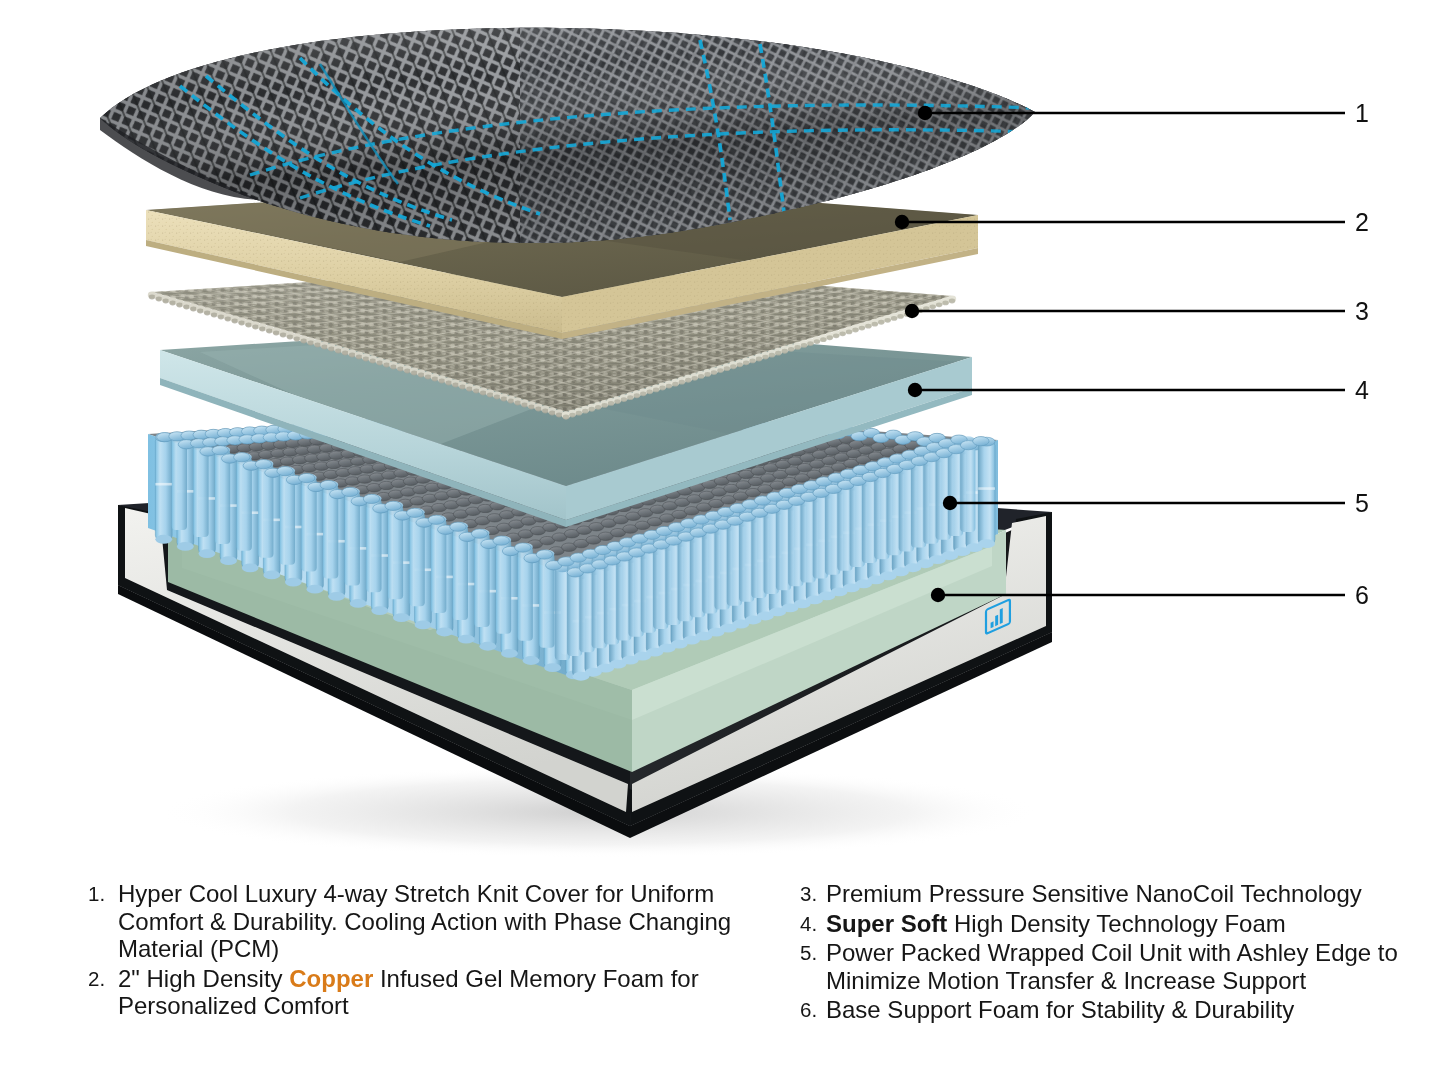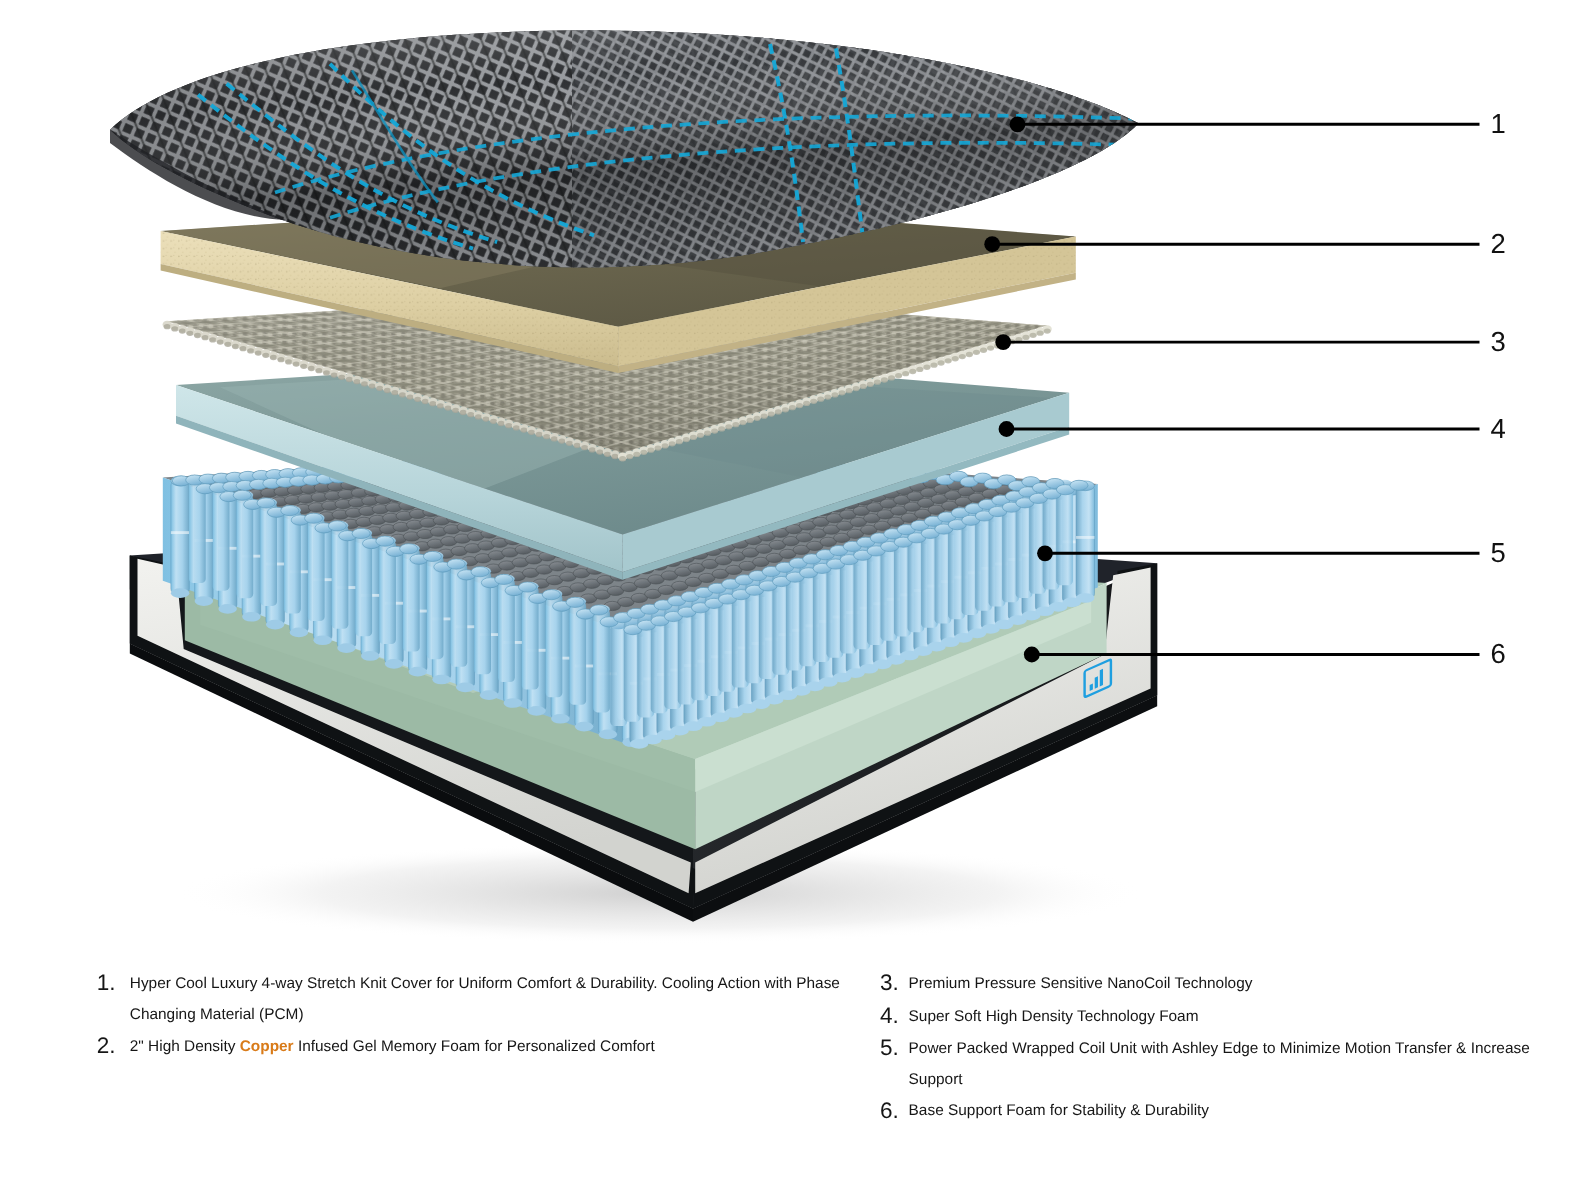--- a/index.html
+++ b/index.html
@@ -45,25 +45,25 @@
   .legend-num{
     flex:0 0 auto;
     width:30px;
     font-size:20.5px;
     line-height:27.5px;
     color:#161616;
     text-align:left;
   }
   .legend-text{
     flex:1 1 auto;
-    font-size:14px;
+    font-size:24px;
     line-height:27.5px;
     color:#161616;
   }
-  .legend-text b{font-weight:400;}
+  .legend-text b{font-weight:700;}
   .copper-word{color:#d97b19;font-weight:700;text-align:center;}
   #legend-col-right .legend-num{width:26px;}
 </style>
 </head>
 <body>
 
 <div id="diagram-stage">
   <svg id="diagram-svg" viewBox="0 0 1445 860">
     <defs>
 

